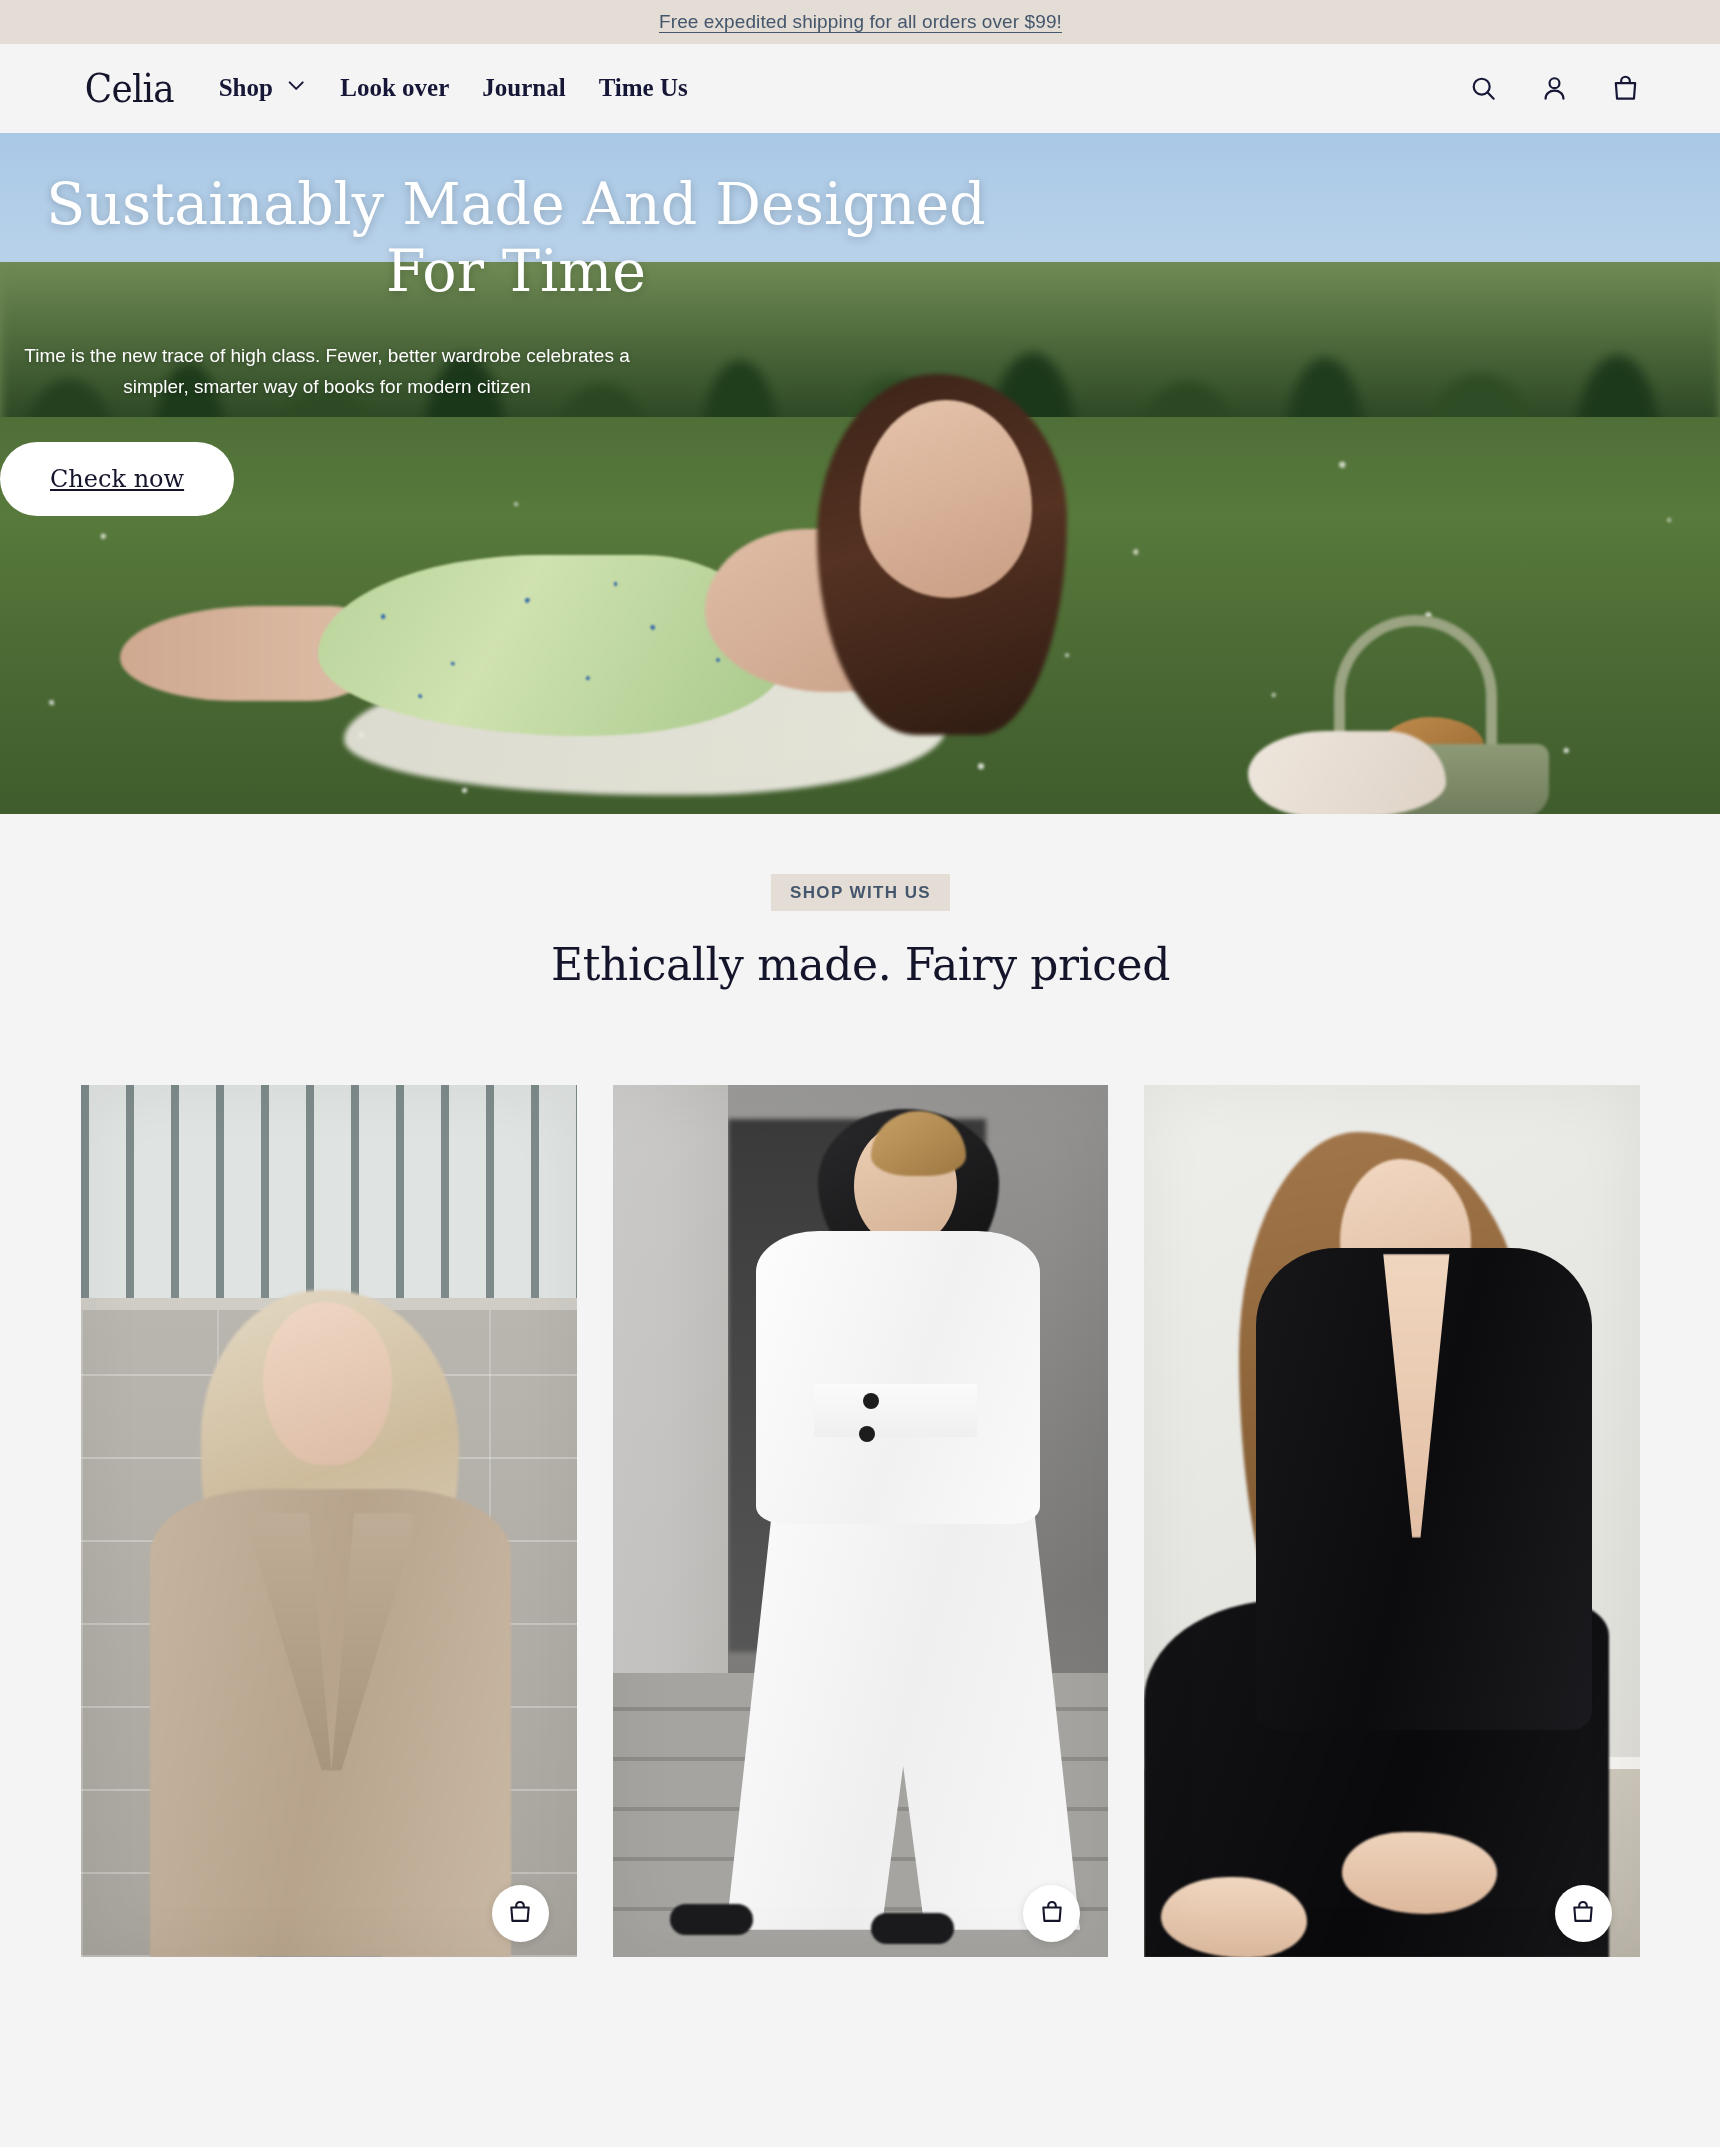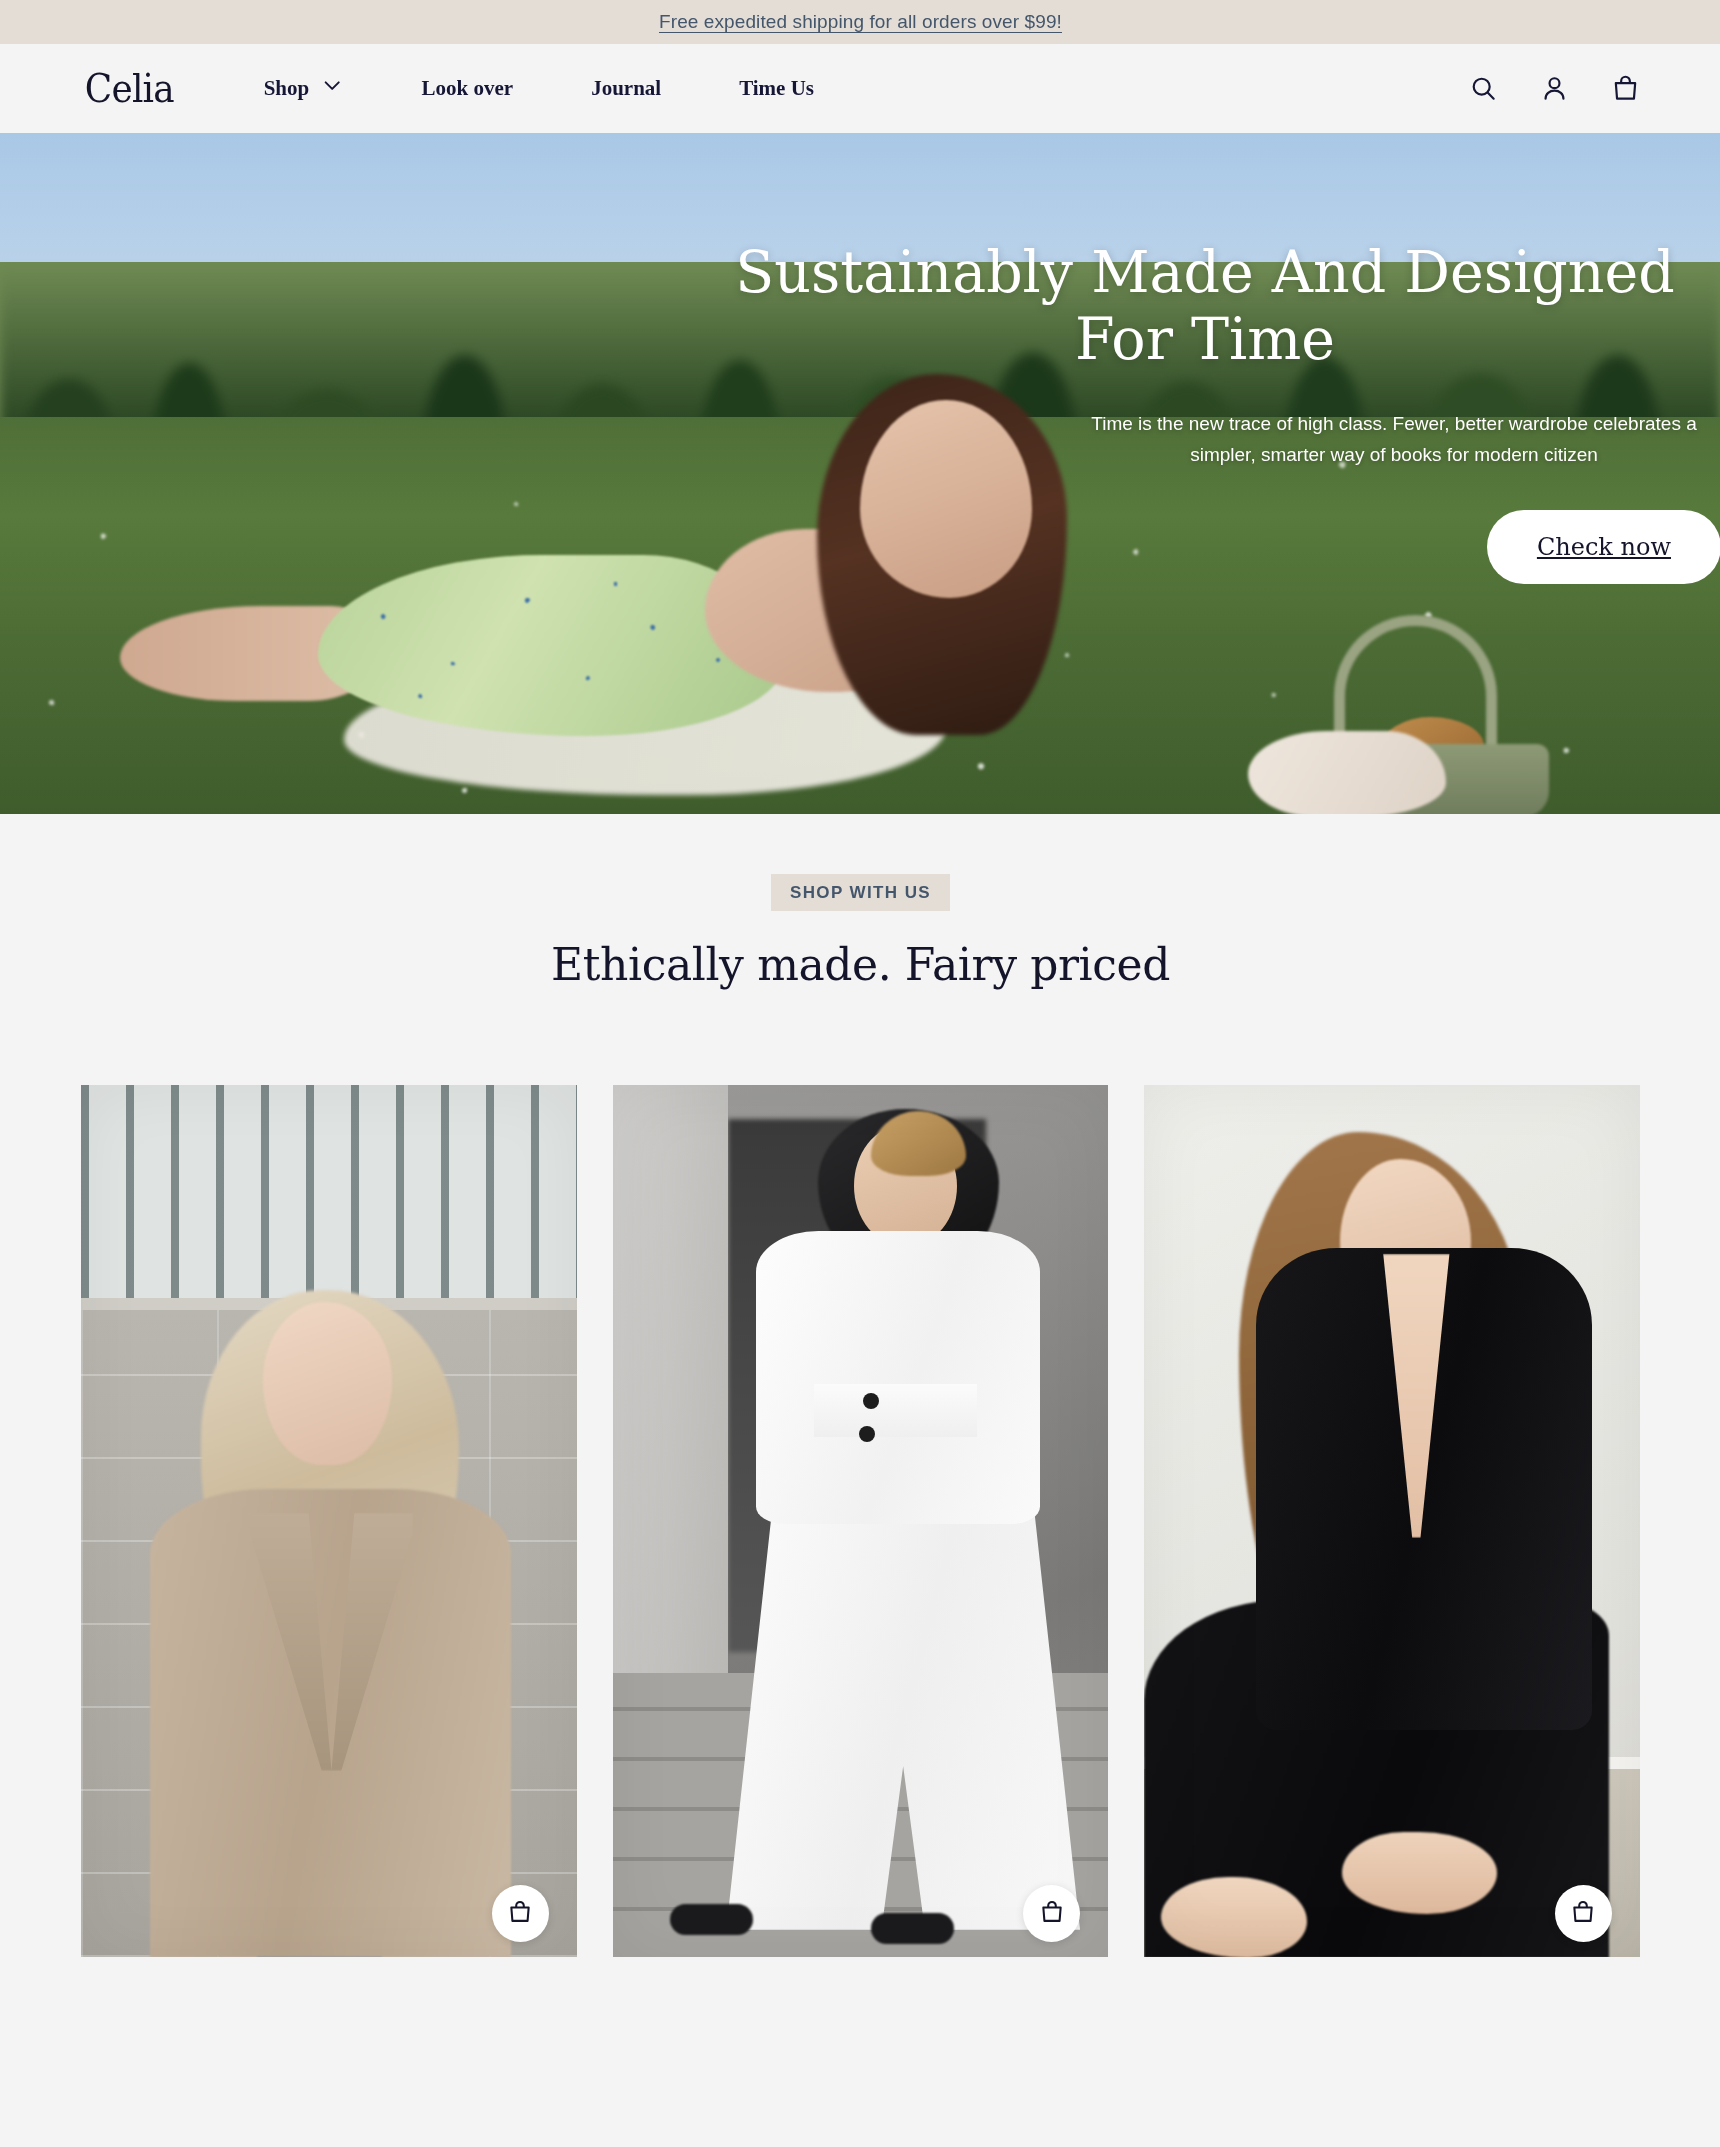--- a/index.html
+++ b/index.html
@@ -30,24 +30,23 @@
   .logo{
     font-family:"DejaVu Serif", serif;
     font-size:39px; color:#14142b; letter-spacing:-0.9px;
     line-height:1; margin-right:41px; cursor:pointer;
     font-weight:400;
     transform:scaleX(.92);
   }
   .nav{ display:flex; align-items:center; gap:33px; }
   .nav-item{
     font-family:"Liberation Serif", serif;
-    font-weight:bold; font-size:21px; color:#161736;
+    font-weight:bold; font-size:25px; color:#161736;
     display:flex; align-items:center; gap:12px; cursor:pointer;
     white-space:nowrap;
-    margin-left:45px;
   }
   .chev{ display:block; }
   .spacer{ flex:1; }
   .hdr-icons{ display:flex; align-items:center; gap:42px; }
   .hdr-icon{ cursor:pointer; display:flex; align-items:center; justify-content:center; }
 
   
   .hero{
     position:relative; width:1721px; height:681px; overflow:hidden;
     background:#6f8a53;
@@ -175,21 +174,21 @@
     filter:blur(1.4px);
   }
   .bread{
     position:absolute; left:99px; top:102px; width:103px; height:53px;
     background:linear-gradient(150deg,#c08c4d,#9a6a33);
     border-radius:48% 52% 40% 60%/60% 55% 45% 40%;
     filter:blur(1.2px);
   }
   .hero-content{
     position:absolute; inset:0; display:flex; flex-direction:column;
-    align-items:flex-end; padding-top:106px; z-index:5;
+    align-items:flex-start; padding-top:38px; z-index:5;
   }
   .hero-title{
     font-family:"DejaVu Serif", serif;
     font-size:57px; line-height:1.18; color:#fff; text-align:center;
     font-weight:400; max-width:1032px;
     text-shadow:0 1.7px 8.6px rgba(0,0,0,.22);
   }
   .hero-sub{
     margin-top:34px; font-size:19px; line-height:1.65; color:#fff;
     text-align:center; max-width:654px;

